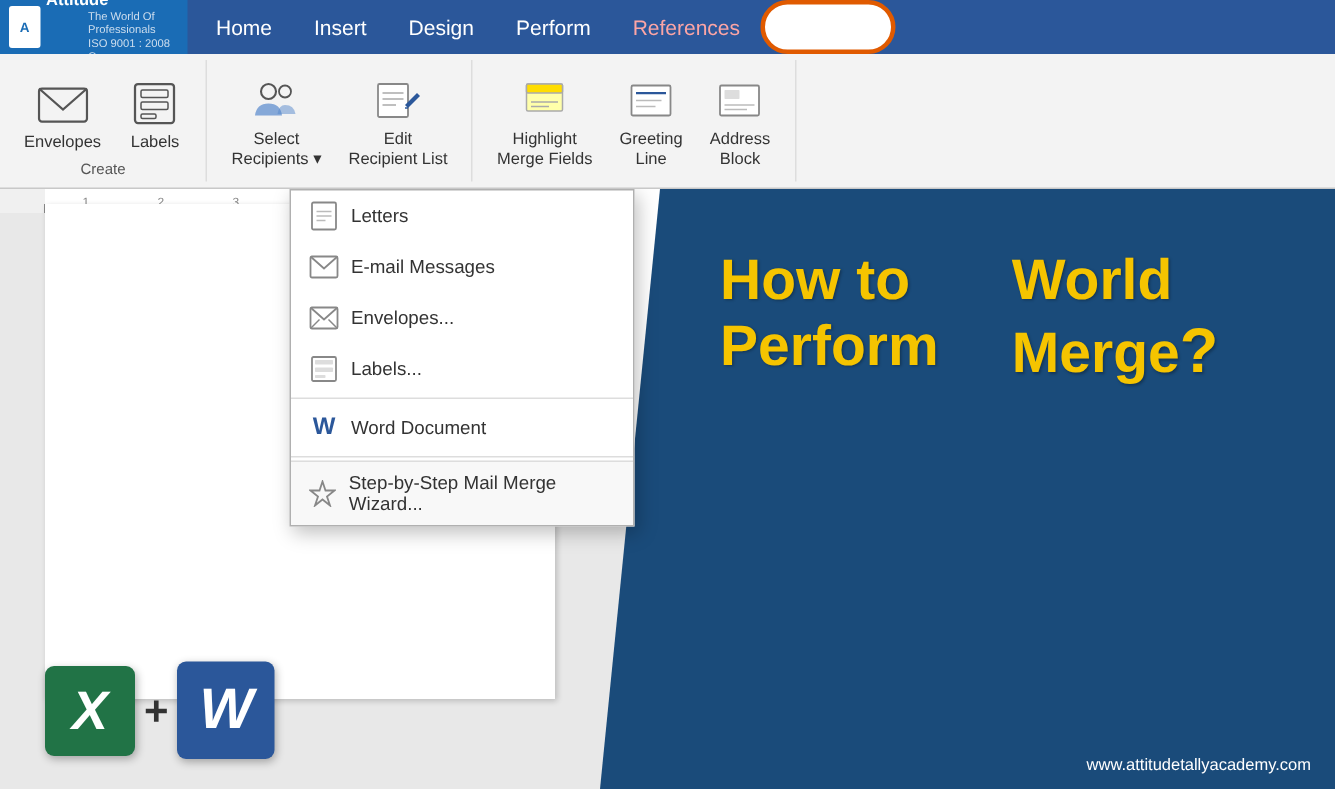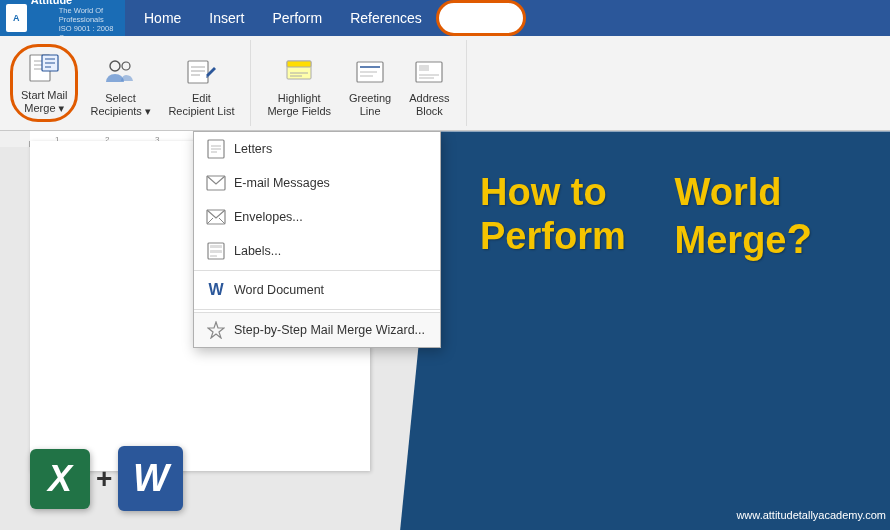--- a/index.html
+++ b/index.html
@@ -35,21 +35,21 @@
       align-items: center;
       cursor: pointer;
       white-space: nowrap;
     }
     .ribbon-tab.active {
       background: #fff;
       color: #2b579a;
       font-weight: 600;
     }
     .ribbon-tab.references-circled {
-      color: #ffffff;
+      color: #fca5a5;
     }
     .ribbon-tab.mailings-circled {
       border: 3px solid #e05a00;
       border-radius: 20px;
       color: #fff;
       font-weight: 700;
     }
 
     .ribbon-body {
       background: #f3f3f3;
@@ -191,21 +191,21 @@
       width: 420px; height: 16px;
       background: #f0f0f0;
       border-bottom: 1px solid #ccc;
     }
 
     
     .dropdown-menu {
       position: absolute;
       top: 0;
       left: 193px;
-      width: 248px;
+      width: 230px;
       background: #fff;
       border: 1px solid #b0b0b0;
       box-shadow: 2px 4px 12px rgba(0,0,0,0.25);
       z-index: 10;
       font-size: 13px;
     }
     .dropdown-item {
       display: flex;
       align-items: center;
       gap: 8px;
@@ -255,21 +255,21 @@
     .promo-question {
       font-size: 42px;
       font-weight: 900;
       color: #f5c400;
     }
     .promo-url {
       color: #fff;
       font-size: 11px;
       position: absolute;
       bottom: 10px;
-      right: 4px;
+      right: 16px;
     }
 
     
     .app-logos {
       position: absolute;
       bottom: 20px;
       left: 30px;
       display: flex;
       align-items: center;
       gap: 6px;
@@ -332,45 +332,56 @@
       <div class="logo-icon">A</div>
       <div class="logo-text">
         <span class="logo-name">Attitude</span>
         <span class="logo-sub">The World Of Professionals</span>
         <span class="logo-sub">ISO 9001 : 2008 Company</span>
       </div>
     </div>
 
     <div class="ribbon-tab">Home</div>
     <div class="ribbon-tab">Insert</div>
+    <div class="ribbon-tab">Design</div>
     <div class="ribbon-tab">Perform</div>
     <div class="ribbon-tab references-circled">References</div>
     <div class="ribbon-tab mailings-circled active">Mailings</div>
   </div>
 
   <div class="ribbon-body">
 
-
     <div class="ribbon-group">
       <div class="ribbon-group-items">
-        <div class="ribbon-btn start-merge-btn">
+        <div class="ribbon-btn">
+          <div class="btn-icon icon-envelope">
+            <svg width="34" height="28" viewBox="0 0 34 28">
+              <rect x="1" y="4" width="32" height="22" rx="2" fill="none" stroke="#555" stroke-width="1.5"></rect>
+              <polyline points="1,4 17,18 33,4" fill="none" stroke="#555" stroke-width="1.5"></polyline>
+            </svg>
+          </div>
+          <span class="btn-label">Envelopes</span>
+        </div>
+        <div class="ribbon-btn">
           <div class="btn-icon">
-            <svg width="32" height="32" viewBox="0 0 32 32">
-              <rect x="2" y="2" width="20" height="26" rx="1" fill="#fff" stroke="#888" stroke-width="1.2"></rect>
-              <line x1="6" y1="8" x2="18" y2="8" stroke="#aaa" stroke-width="1"></line>
-              <line x1="6" y1="12" x2="18" y2="12" stroke="#aaa" stroke-width="1"></line>
-              <line x1="6" y1="16" x2="14" y2="16" stroke="#aaa" stroke-width="1"></line>
-              <rect x="14" y="2" width="16" height="16" rx="1" fill="#e8f0fe" stroke="#2b579a" stroke-width="1.2"></rect>
-              <line x1="17" y1="6" x2="27" y2="6" stroke="#2b579a" stroke-width="1"></line>
-              <line x1="17" y1="10" x2="27" y2="10" stroke="#2b579a" stroke-width="1"></line>
-              <line x1="17" y1="14" x2="23" y2="14" stroke="#2b579a" stroke-width="1"></line>
-            </svg>
-          </div>
-          <span class="btn-label">Start Mail<br>Merge ▾</span>
-        </div>
+            <svg width="30" height="30" viewBox="0 0 30 30">
+              <rect x="2" y="2" width="26" height="26" rx="2" fill="none" stroke="#555" stroke-width="1.5"></rect>
+              <rect x="6" y="6" width="18" height="5" rx="1" fill="none" stroke="#555" stroke-width="1"></rect>
+              <rect x="6" y="14" width="18" height="5" rx="1" fill="none" stroke="#555" stroke-width="1"></rect>
+              <rect x="6" y="22" width="10" height="3" rx="1" fill="none" stroke="#555" stroke-width="1"></rect>
+            </svg>
+          </div>
+          <span class="btn-label">Labels</span>
+        </div>
+      </div>
+      <div class="ribbon-group-label">Create</div>
+    </div>
+
+    <div class="ribbon-group">
+      <div class="ribbon-group-items">
         <div class="ribbon-btn">
           <div class="btn-icon">
             <svg width="32" height="32" viewBox="0 0 32 32">
               <circle cx="11" cy="10" r="5" fill="none" stroke="#555" stroke-width="1.4"></circle>
               <path d="M2 26 Q3 18 11 18 Q19 18 20 26" fill="#5588cc" stroke="none" opacity="0.7"></path>
               <circle cx="22" cy="10" r="4" fill="none" stroke="#555" stroke-width="1.2"></circle>
               <path d="M17 25 Q18 19 22 19 Q28 19 29 25" fill="#5588cc" stroke="none" opacity="0.5"></path>
             </svg>
           </div>
           <span class="btn-label">Select<br>Recipients ▾</span>

